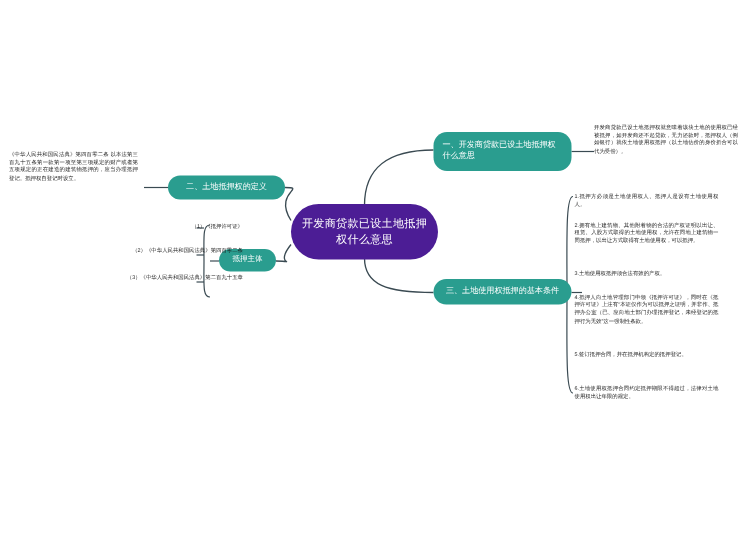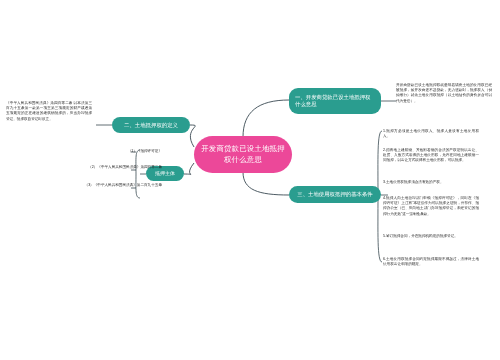--- a/index.html
+++ b/index.html
@@ -11,21 +11,21 @@
     position:relative;
   }
   #canvas{position:absolute;left:0;top:0;width:500px;height:360px;}
   #links{position:absolute;left:0;top:0;width:500px;height:360px;pointer-events:none;}
 
   .node{position:absolute;box-sizing:border-box;}
 
   
   .root{
     left:194px;top:136px;width:98px;height:37px;
-    background:#ec4899;
+    background:#4c1d95;
     border-radius:19px;
     color:#ffffff;
     display:flex;align-items:center;justify-content:center;
     text-align:center;
     font-size:7.4px;line-height:10.5px;
     letter-spacing:.2px;
     padding:2px 6px;
   }
 
   

